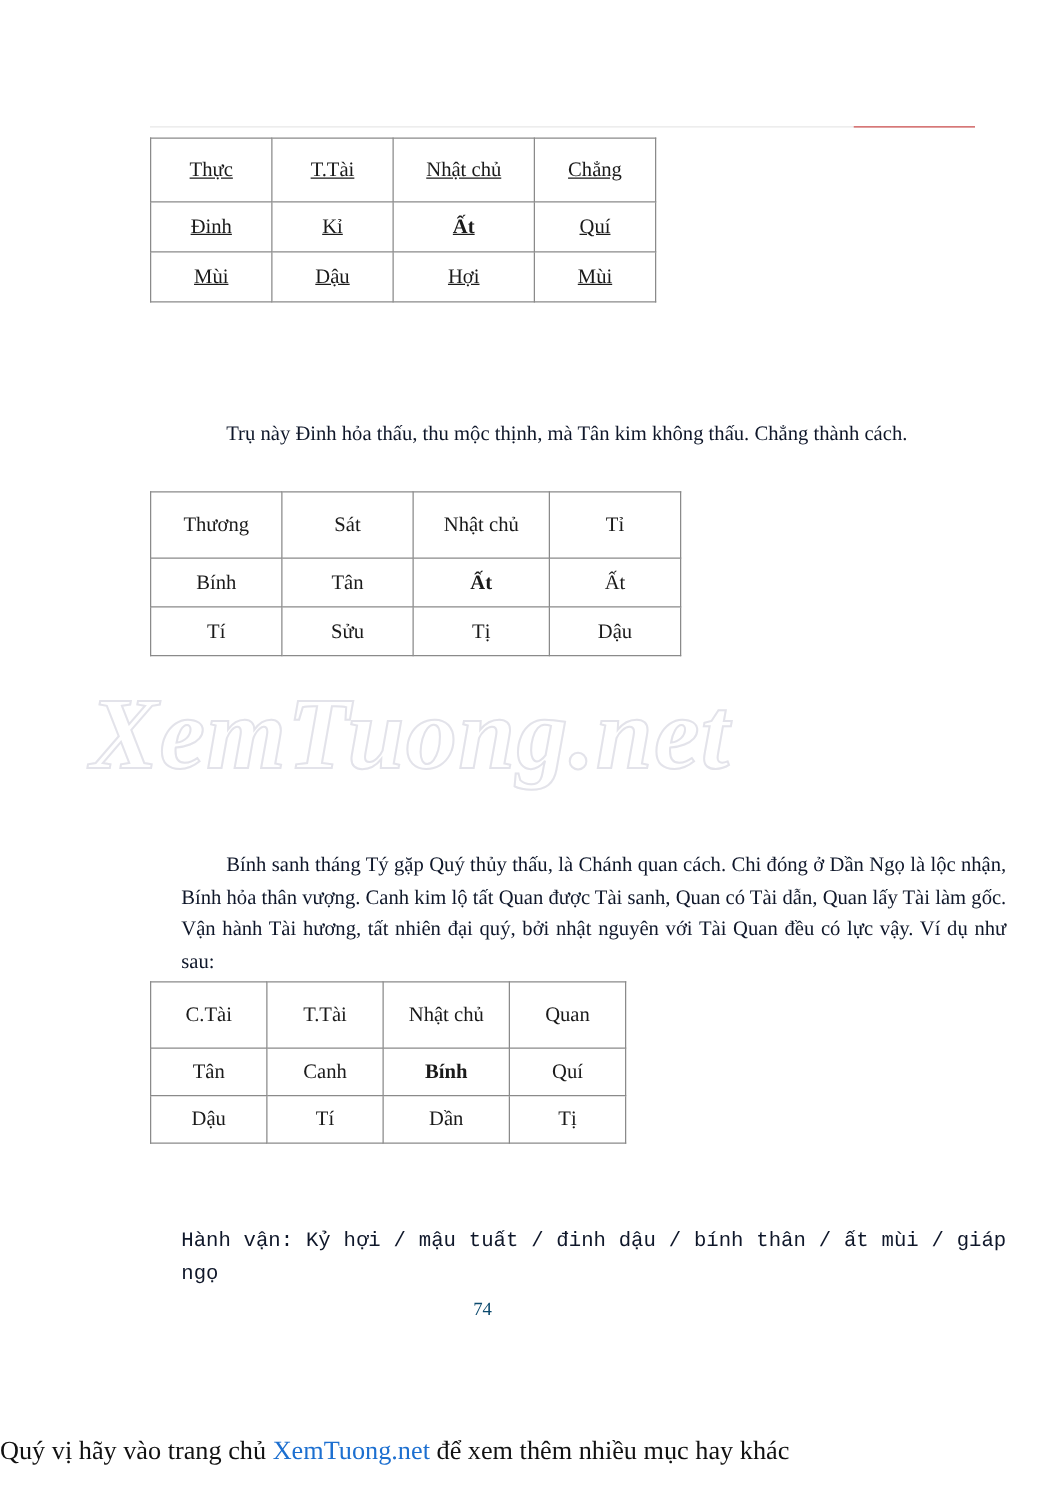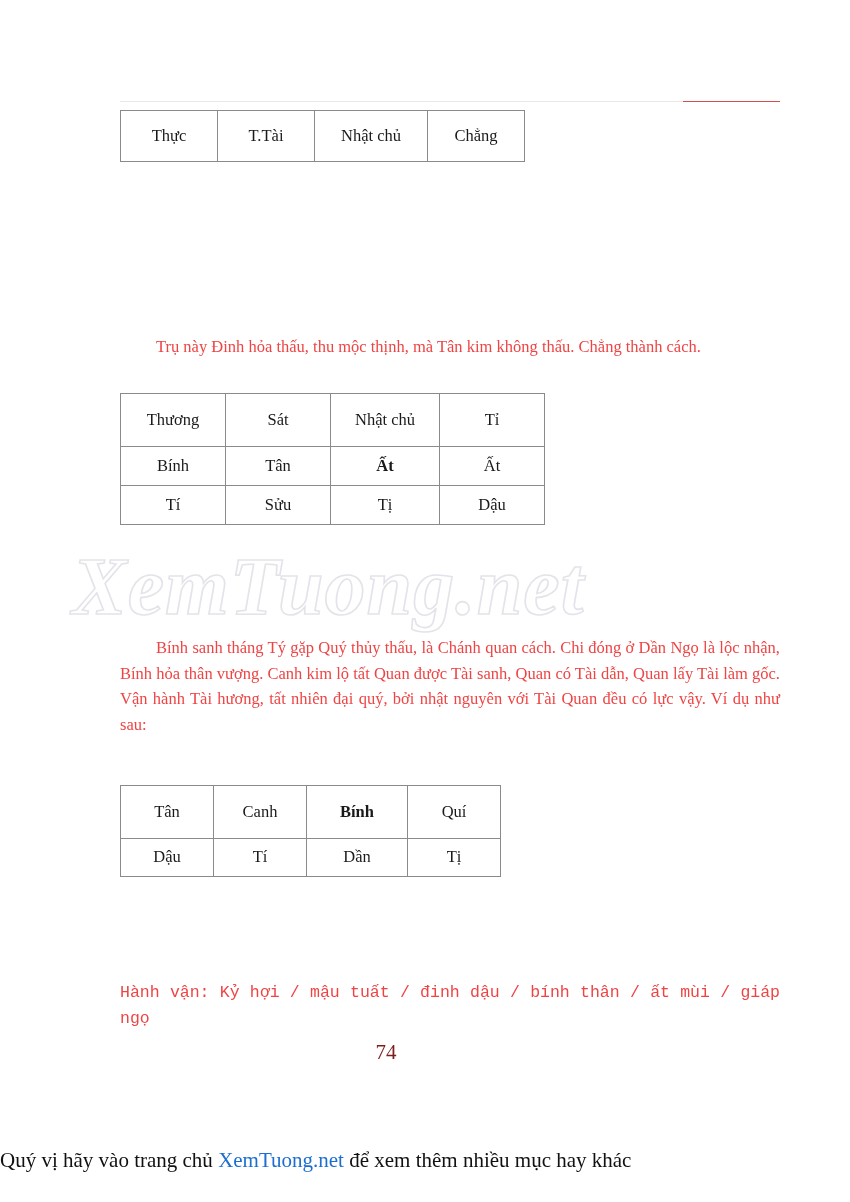--- a/index.html
+++ b/index.html
@@ -51,56 +51,57 @@
     font-size: 16.5px;
     font-family: "Liberation Serif", serif;
     color: #1a1a1a;
     padding: 2px 4px;
     line-height: 1.25;
   }
   table.chart td.bold {
     font-weight: bold;
   }
 
-  #chart1 { left: 120px; top: 110px; }
+  #chart1 { left: 120px; top: 110px; text-decoration: underline; }
   #chart1 td { width: 88px; height: 35px; }
   #chart1 tr:first-child td { height: 46px; }
   #chart1 td:nth-child(3) { width: 104px; }
 
   #chart2 { left: 120px; top: 393px; }
   #chart2 td { width: 96px; height: 34px; }
   #chart2 tr:first-child td { height: 48px; }
   #chart2 td:nth-child(3) { width: 100px; }
 
   #chart3 { left: 120px; top: 785px; }
   #chart3 td { width: 84px; height: 33px; }
   #chart3 tr:first-child td { height: 48px; }
   #chart3 td:nth-child(3) { width: 92px; }
 
   
   .para {
     position: absolute;
     font-size: 16.5px;
     line-height: 1.55;
     text-align: justify;
-    color: #ef4444;
+    color: #0f172a;
+    margin-left: 25px;
   }
   #para1 { left: 120px; top: 334px; width: 660px; text-indent: 36px; }
   #para2 { left: 120px; top: 615px; width: 668px; text-indent: 36px; }
-  #para3 { left: 120px; top: 635px; width: 660px; text-indent: 36px; }
+  #para3 { left: 120px; top: 679px; width: 660px; text-indent: 36px; }
   #caption1 { left: 120px; top: 980px; width: 660px; font-family: Liberation Mono, monospace; }
 
   .page-number {
     position: absolute;
     top: 1040px;
     left: 0;
     width: 772px;
     text-align: center;
-    font-size: 21px;
-    color: #7f1d1d;
+    font-size: 15px;
+    color: #0c4a6e;
   }
 
   
   .watermark {
     position: absolute;
     left: 72px;
     top: 540px;
     font-family: "Liberation Serif", serif;
     font-size: 82px;
     font-weight: bold;
@@ -137,20 +138,32 @@
   <div class="rule-line-red"></div>
 
   <table class="chart" id="chart1">
     <tbody>
         <tr>
       <td>Thực</td>
       <td>T.Tài</td>
       <td>Nhật chủ</td>
       <td>Chẳng</td>
     </tr>
+    <tr>
+      <td>Đinh</td>
+      <td>Kỉ</td>
+      <td class="bold">Ất</td>
+      <td>Quí</td>
+    </tr>
+    <tr>
+      <td>Mùi</td>
+      <td>Dậu</td>
+      <td>Hợi</td>
+      <td>Mùi</td>
+    </tr>
   </tbody>
     </table>
 
   <div class="para" id="para1">Trụ này Đinh hỏa thấu, thu mộc thịnh, mà Tân kim không thấu. Chẳng thành cách.</div>
 
   <table class="chart" id="chart2">
     <tbody>
         <tr>
       <td>Thương</td>
       <td>Sát</td>
@@ -171,20 +184,26 @@
     </tr>
   </tbody>
     </table>
 
   <div class="watermark">XemTuong.net</div>
 
   <div class="para" id="para3">Bính sanh tháng Tý gặp Quý thủy thấu, là Chánh quan cách. Chi đóng ở Dần Ngọ là lộc nhận, Bính hỏa thân vượng. Canh kim lộ tất Quan được Tài sanh, Quan có Tài dẫn, Quan lấy Tài làm gốc. Vận hành Tài hương, tất nhiên đại quý, bởi nhật nguyên với Tài Quan đều có lực vậy. Ví dụ như sau:</div>
 
   <table class="chart" id="chart3">
     <tbody>
+        <tr>
+      <td>C.Tài</td>
+      <td>T.Tài</td>
+      <td>Nhật chủ</td>
+      <td>Quan</td>
+    </tr>
     <tr>
       <td>Tân</td>
       <td>Canh</td>
       <td class="bold">Bính</td>
       <td>Quí</td>
     </tr>
     <tr>
       <td>Dậu</td>
       <td>Tí</td>
       <td>Dần</td>

